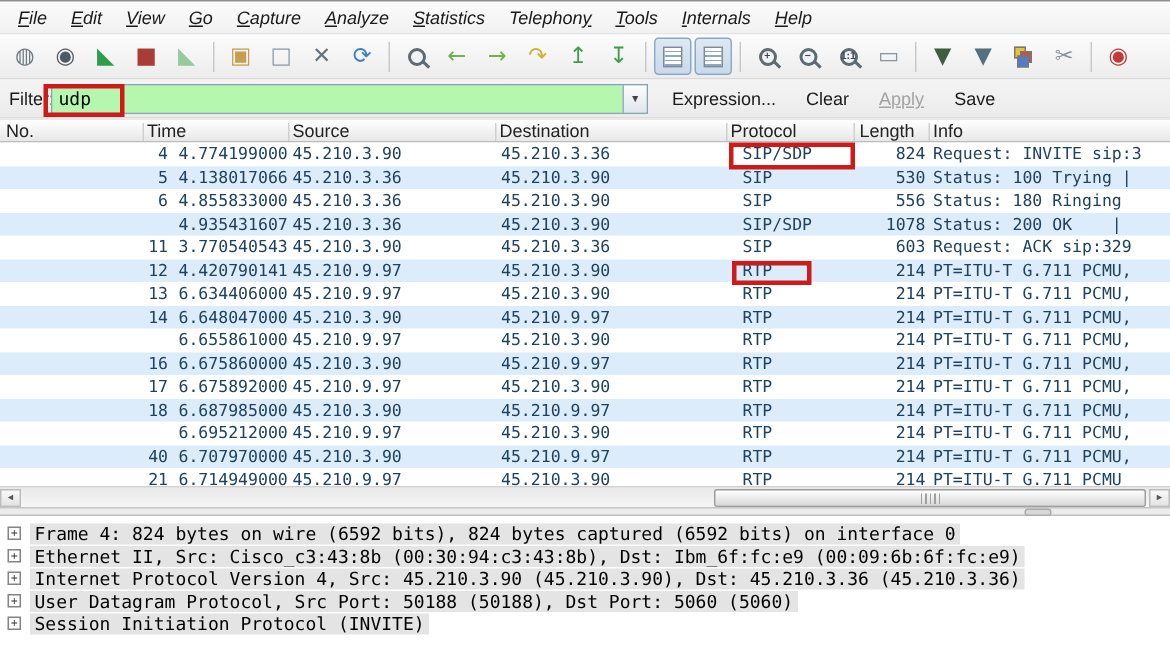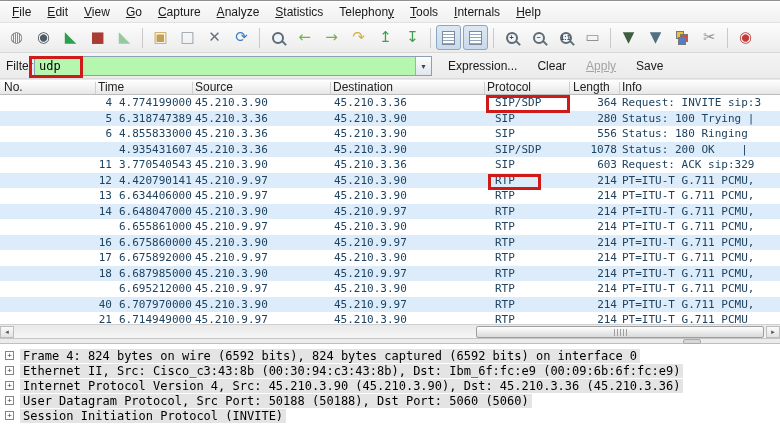--- a/index.html
+++ b/index.html
@@ -12,20 +12,21 @@
   
   #menubar {
     position:absolute; top:1px; left:0; right:0; height:21px;
     background:linear-gradient(#fbfbfb,#f1f1f1);
     border-bottom:1px solid #e2e2e2;
     display:flex; align-items:center; padding-left:4px;
   }
   .menu-item {
     font-size:12px; color:#1a1a1a; padding:2px 8px 3px 8px; cursor:default;
     white-space:nowrap;
+    font-style:italic;
   }
   .menu-item u { text-decoration:underline; }
   
   #toolbar {
     position:absolute; top:22px; left:0; right:0; height:30px;
     background:linear-gradient(#fcfcfc,#ececec);
     border-bottom:1px solid #d8d8d8;
     display:flex; align-items:center; padding-left:3px;
   }
   .tb-btn {
@@ -300,30 +301,30 @@
       <span class="col-h h-info">Info</span>
     </div>
 
   <div id="packet-rows">
       <div class="prow">
         <span class="c-no">4</span>
         <span class="c-time">4.774199000</span>
         <span class="c-src">45.210.3.90</span>
         <span class="c-dst">45.210.3.36</span>
         <span class="c-proto">SIP/SDP</span>
-        <span class="c-len">364</span>
+        <span class="c-len">824</span>
         <span class="c-info">Request: INVITE sip:3</span>
       </div>
       <div class="prow alt">
         <span class="c-no">5</span>
-        <span class="c-time">6.318747389</span>
+        <span class="c-time">4.138017066</span>
         <span class="c-src">45.210.3.36</span>
         <span class="c-dst">45.210.3.90</span>
         <span class="c-proto">SIP</span>
-        <span class="c-len">280</span>
+        <span class="c-len">530</span>
         <span class="c-info">Status: 100 Trying |</span>
       </div>
       <div class="prow">
         <span class="c-no">6</span>
         <span class="c-time">4.855833000</span>
         <span class="c-src">45.210.3.36</span>
         <span class="c-dst">45.210.3.90</span>
         <span class="c-proto">SIP</span>
         <span class="c-len">556</span>
         <span class="c-info">Status: 180 Ringing</span>

